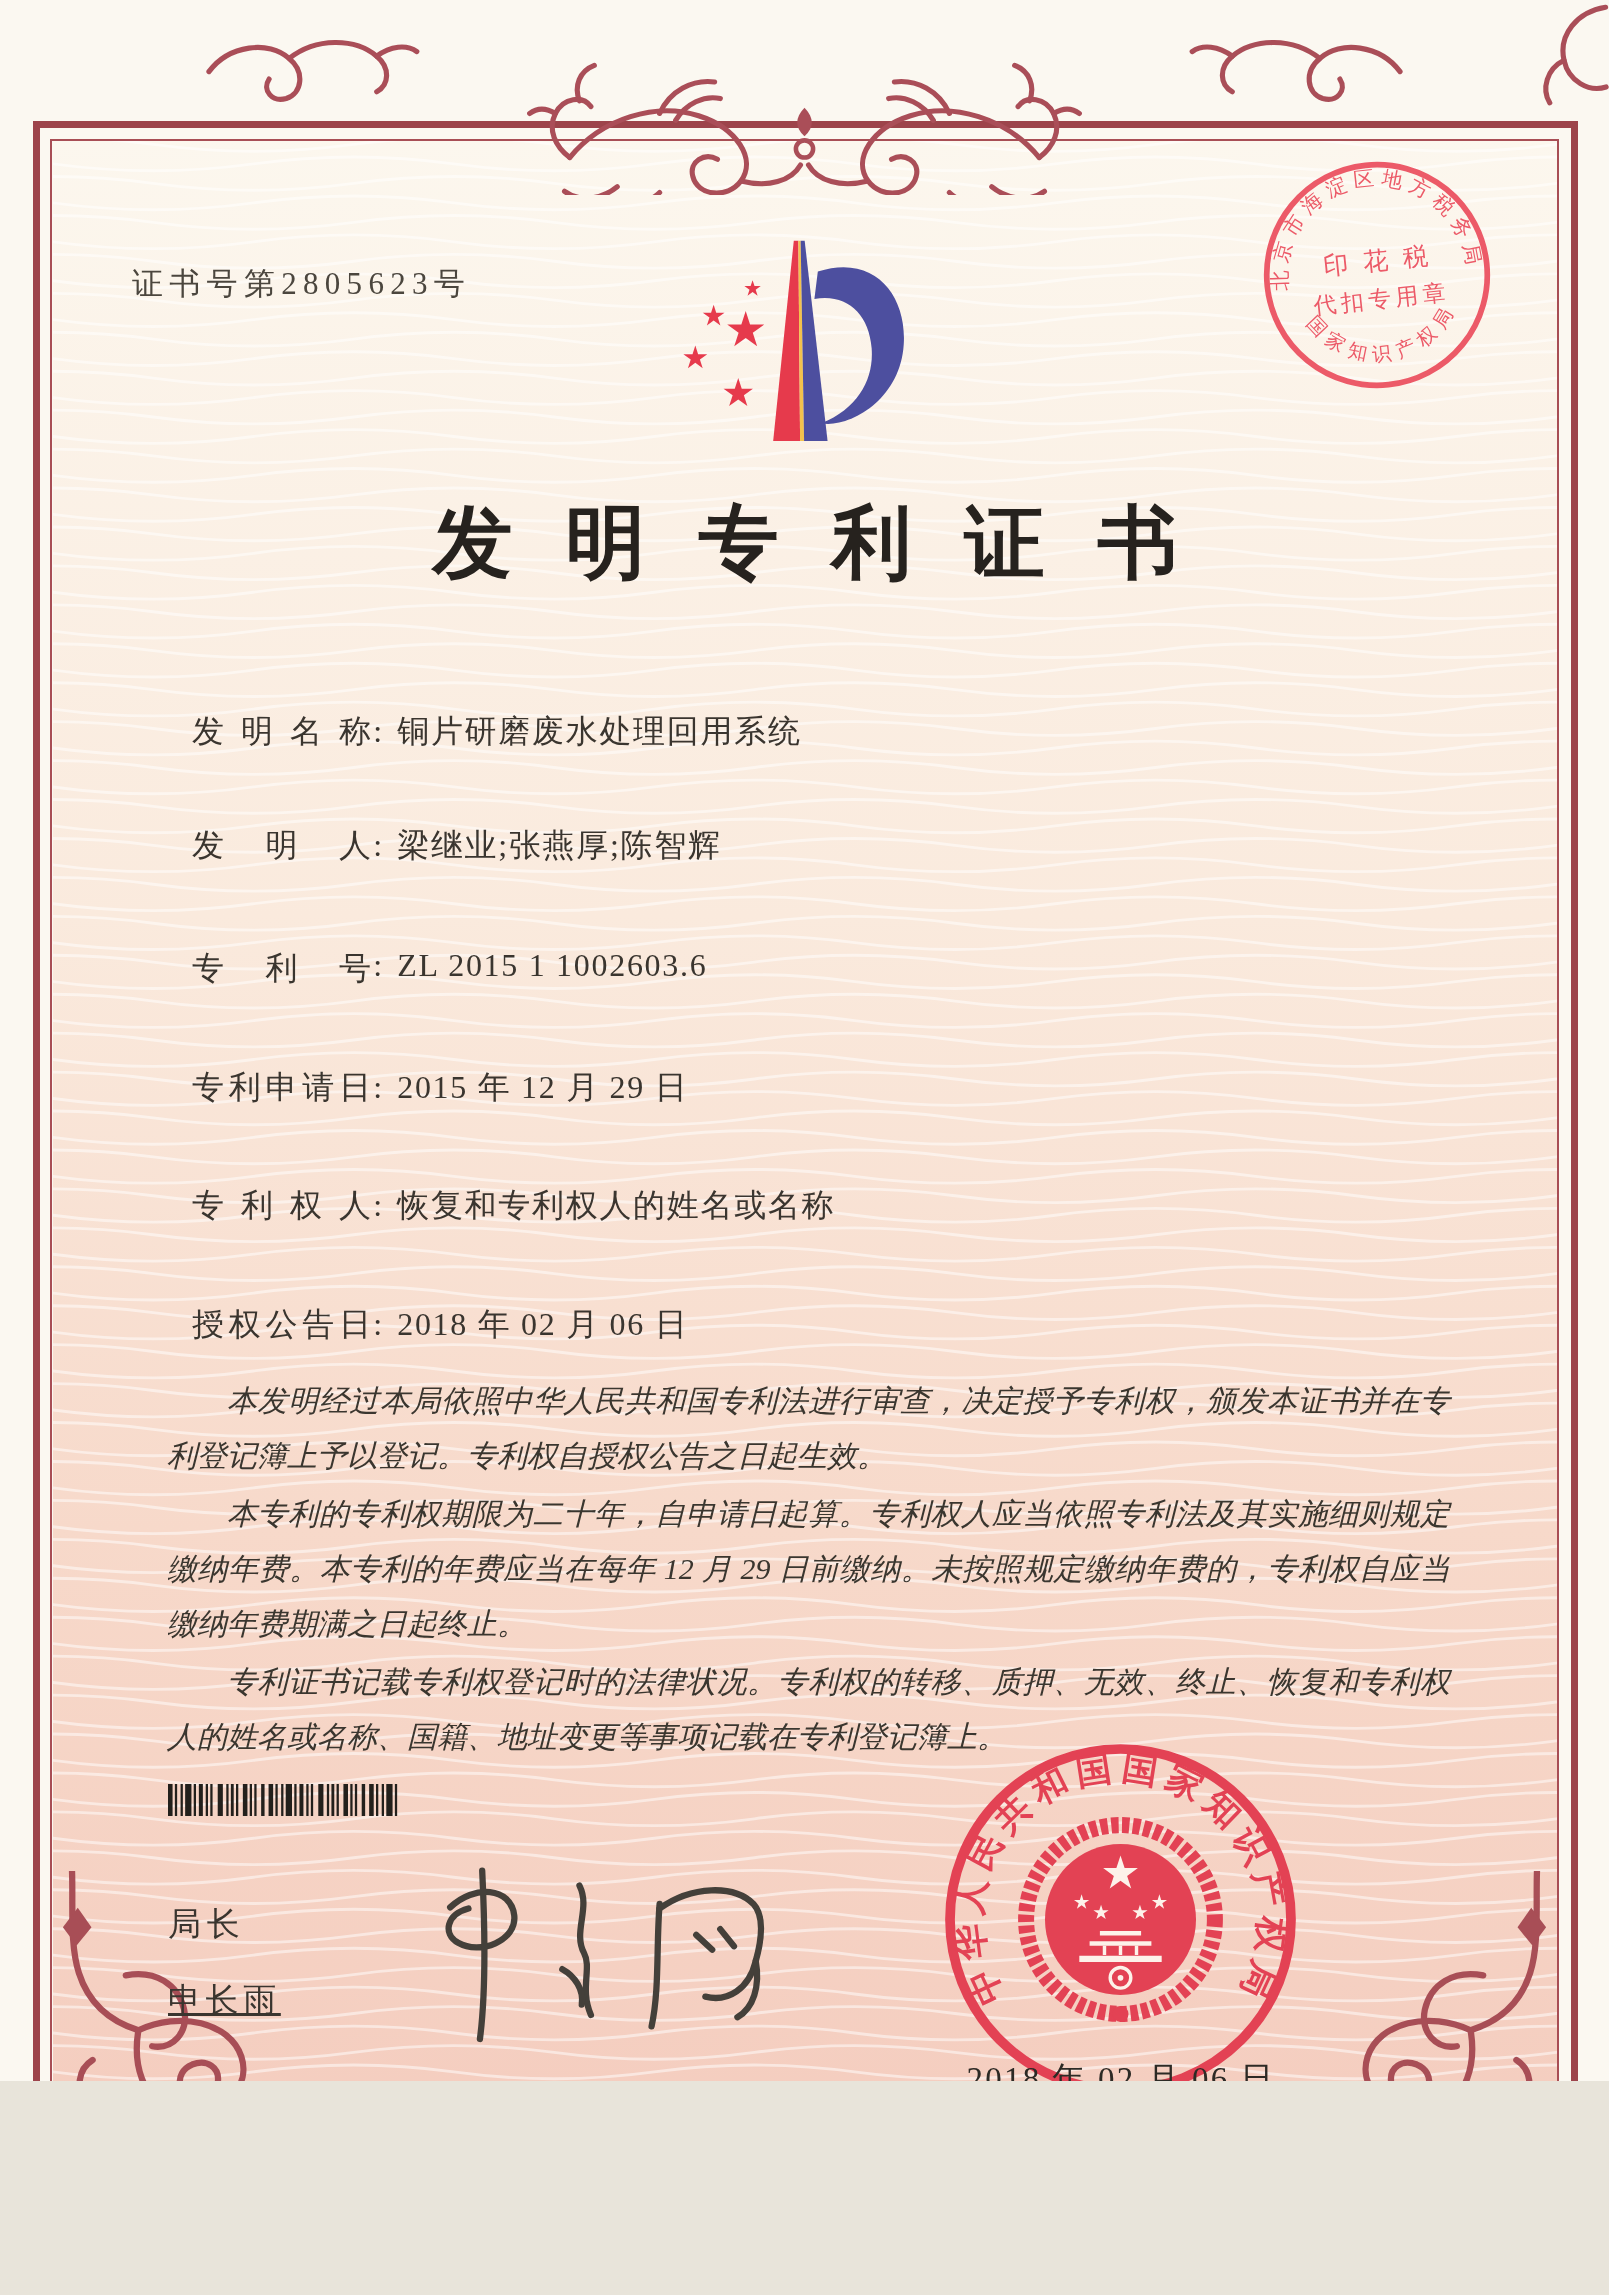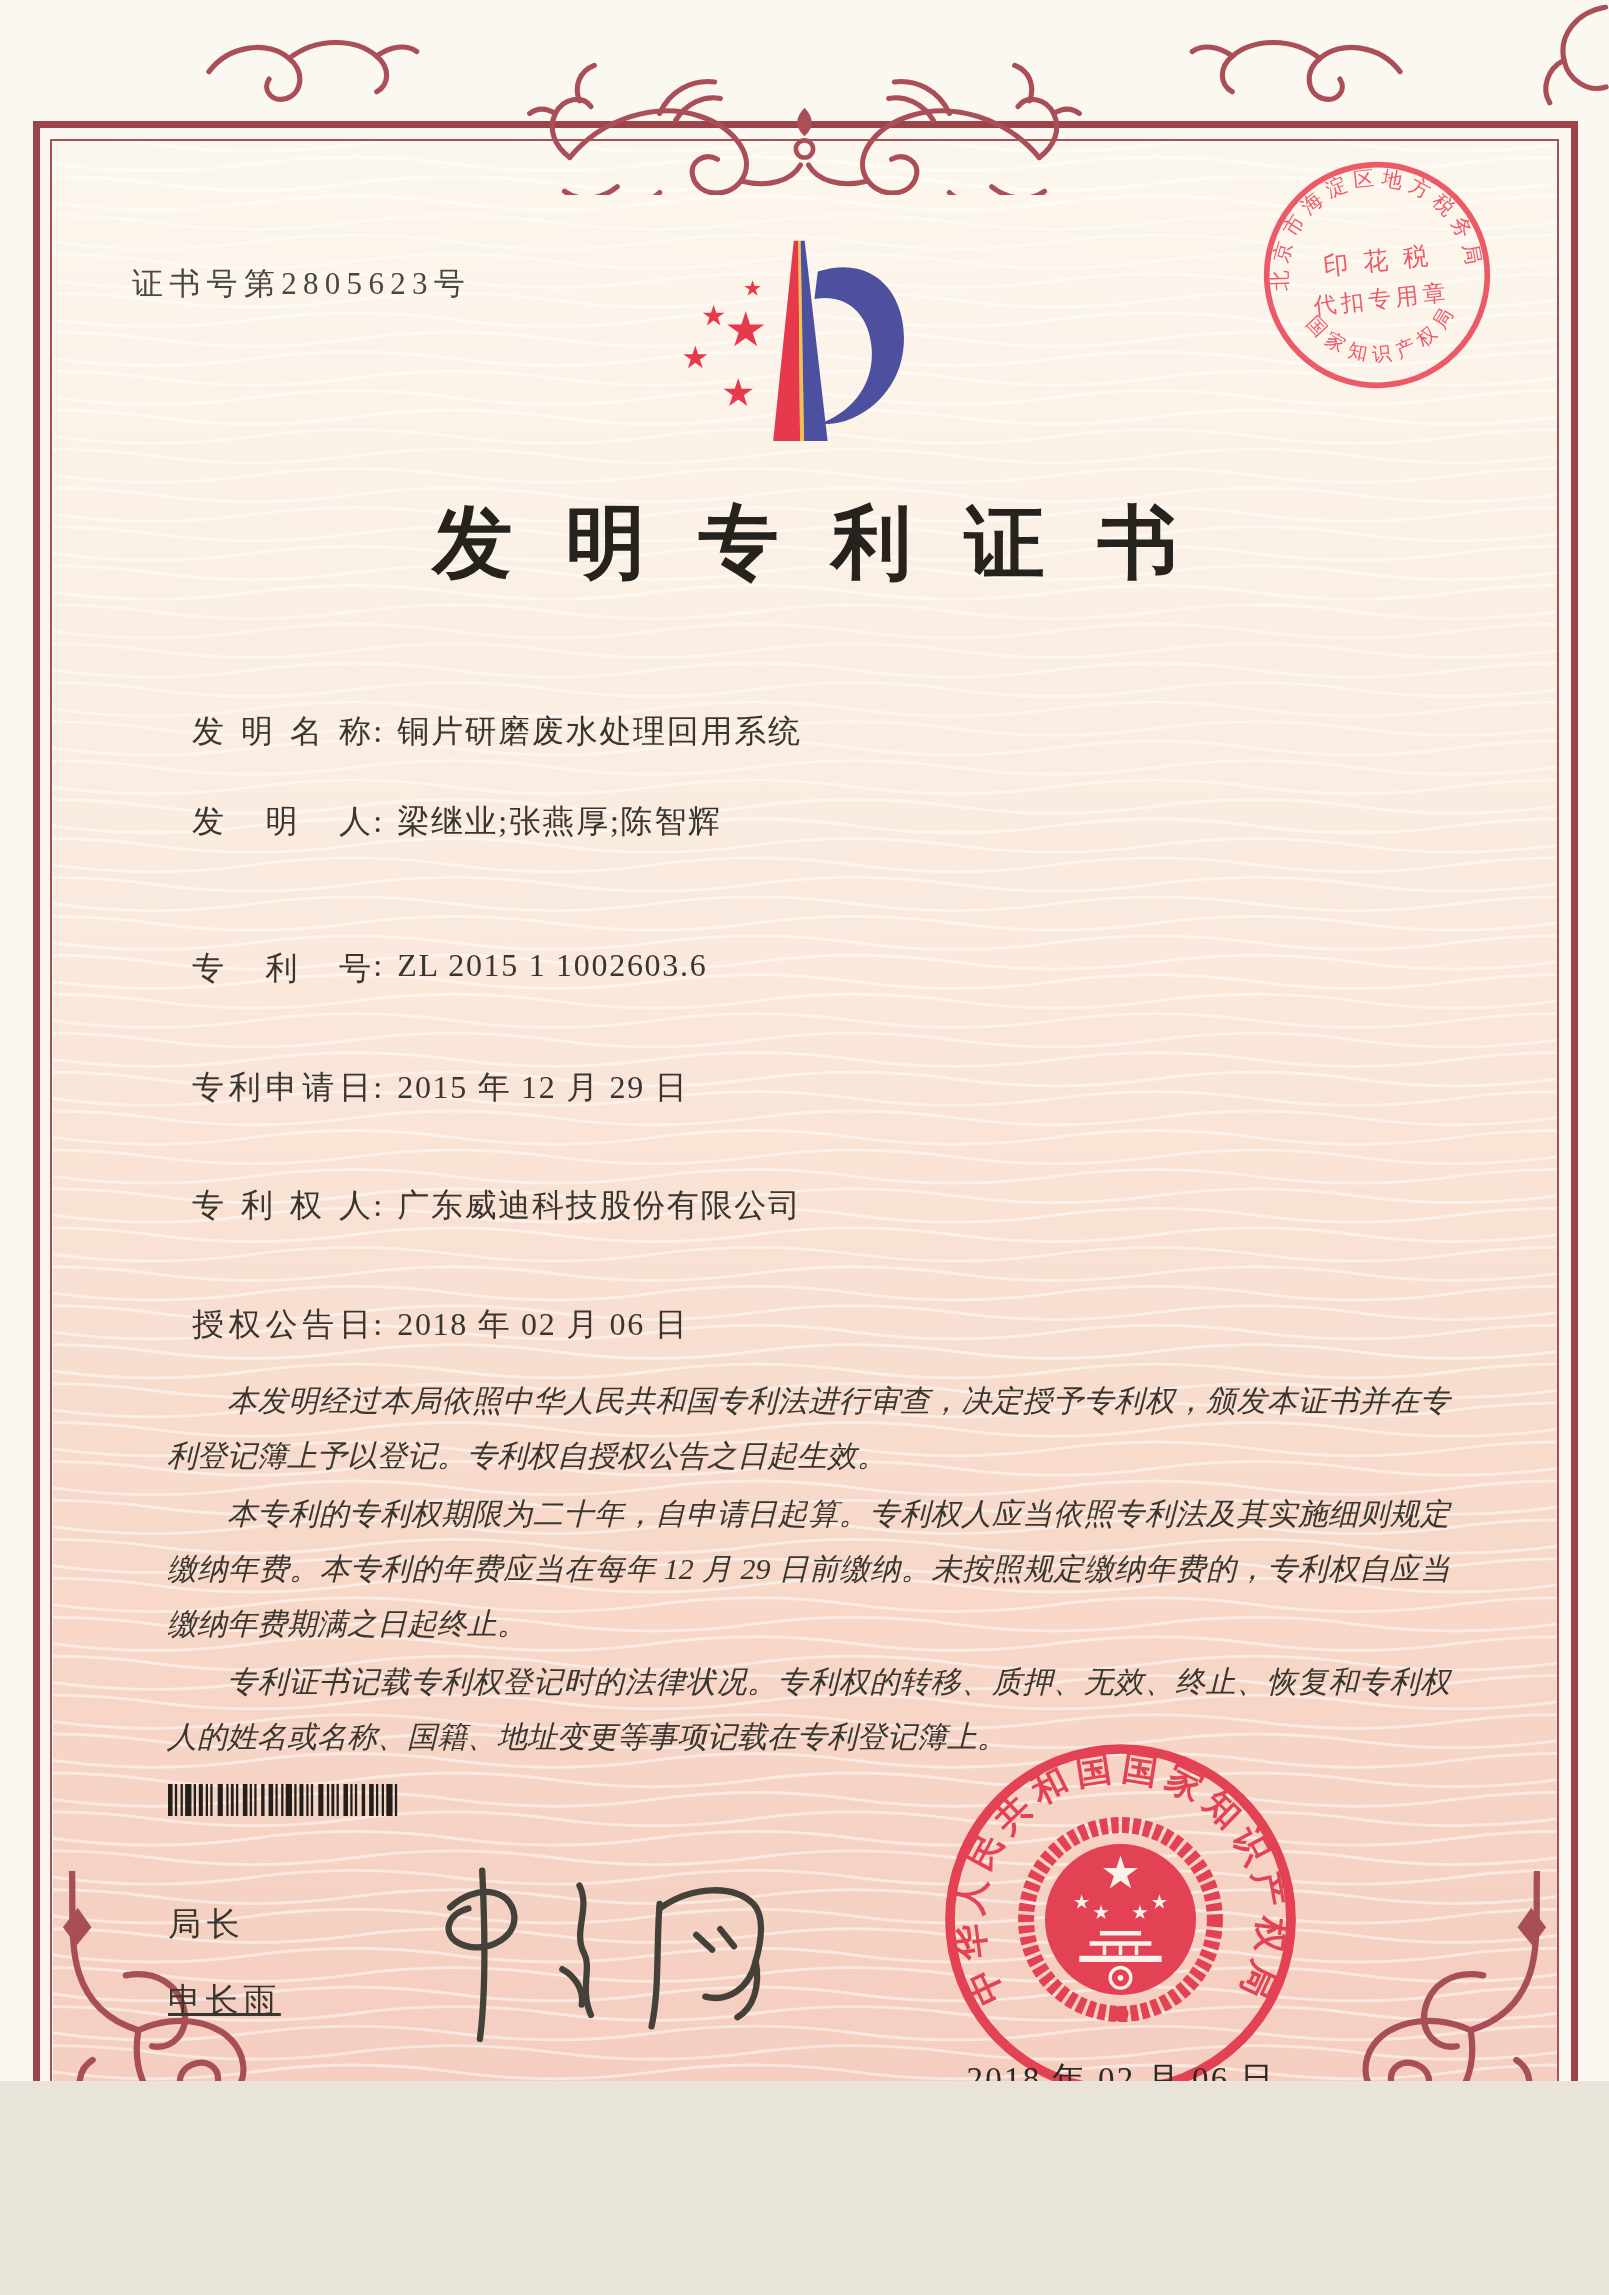--- a/index.html
+++ b/index.html
@@ -240,31 +240,31 @@
       </text>
     </g>
   </svg>
 
   <h1 class="abs title">发明专利证书</h1>
 
   <div>
     <div class="field-row" style="top:710px">
       <span class="flabel">发明名称</span><span class="fcolon">:</span><span class="fvalue">铜片研磨废水处理回用系统</span>
     </div>
-    <div class="field-row" style="top:800px">
+    <div class="field-row" style="top:824px">
       <span class="flabel">发明人</span><span class="fcolon">:</span><span class="fvalue">梁继业;张燕厚;陈智辉</span>
     </div>
     <div class="field-row" style="top:947px">
       <span class="flabel">专利号</span><span class="fcolon">:</span><span class="fvalue">ZL 2015 1 1002603.6</span>
     </div>
     <div class="field-row" style="top:1066px">
       <span class="flabel">专利申请日</span><span class="fcolon">:</span><span class="fvalue">2015 年 12 月 29 日</span>
     </div>
     <div class="field-row" style="top:1184px">
-      <span class="flabel">专利权人</span><span class="fcolon">:</span><span class="fvalue">广东威迪科技股份有限公司</span>
+      <span class="flabel">专利权人</span><span class="fcolon">:</span><span class="fvalue">恢复和专利权人的姓名或名称</span>
     </div>
     <div class="field-row" style="top:1303px">
       <span class="flabel">授权公告日</span><span class="fcolon">:</span><span class="fvalue">2018 年 02 月 06 日</span>
     </div>
   </div>
 
   <div class="abs body-text">
     <p>本发明经过本局依照中华人民共和国专利法进行审查，决定授予专利权，颁发本证书并在专利登记簿上予以登记。专利权自授权公告之日起生效。</p>
     <p>本专利的专利权期限为二十年，自申请日起算。专利权人应当依照专利法及其实施细则规定缴纳年费。本专利的年费应当在每年 12 月 29 日前缴纳。未按照规定缴纳年费的，专利权自应当缴纳年费期满之日起终止。</p>
     <p>专利证书记载专利权登记时的法律状况。专利权的转移、质押、无效、终止、恢复和专利权人的姓名或名称、国籍、地址变更等事项记载在专利登记簿上。</p>

